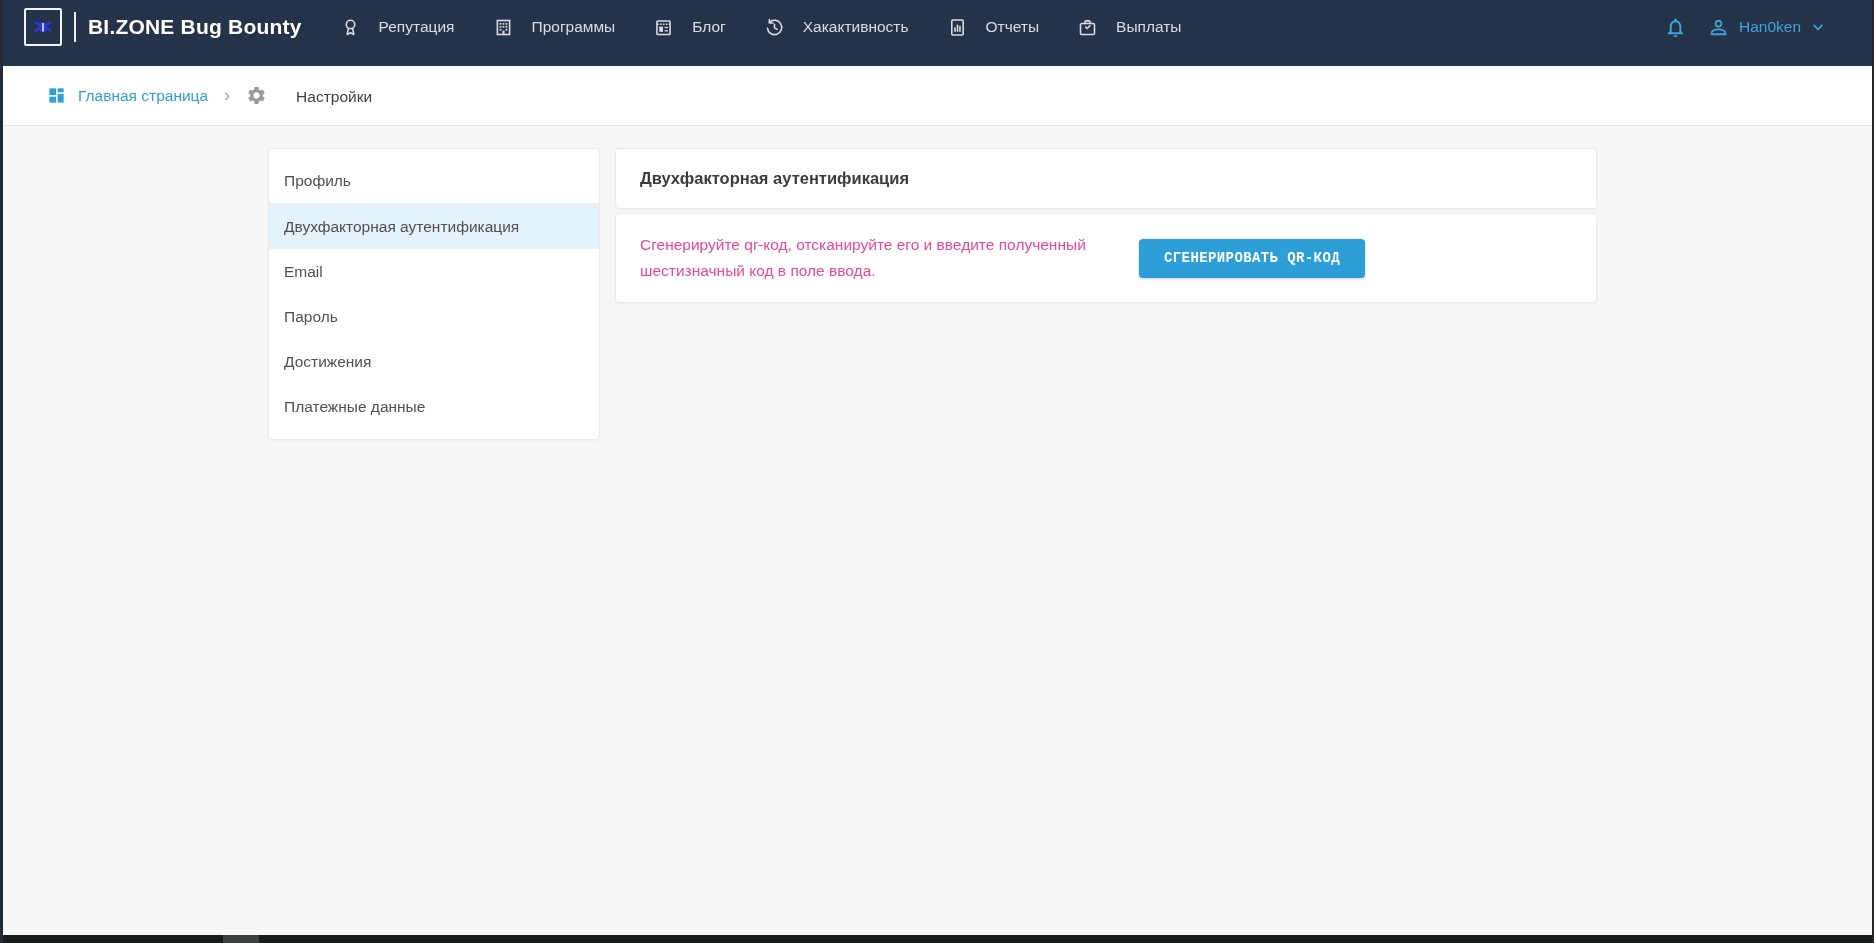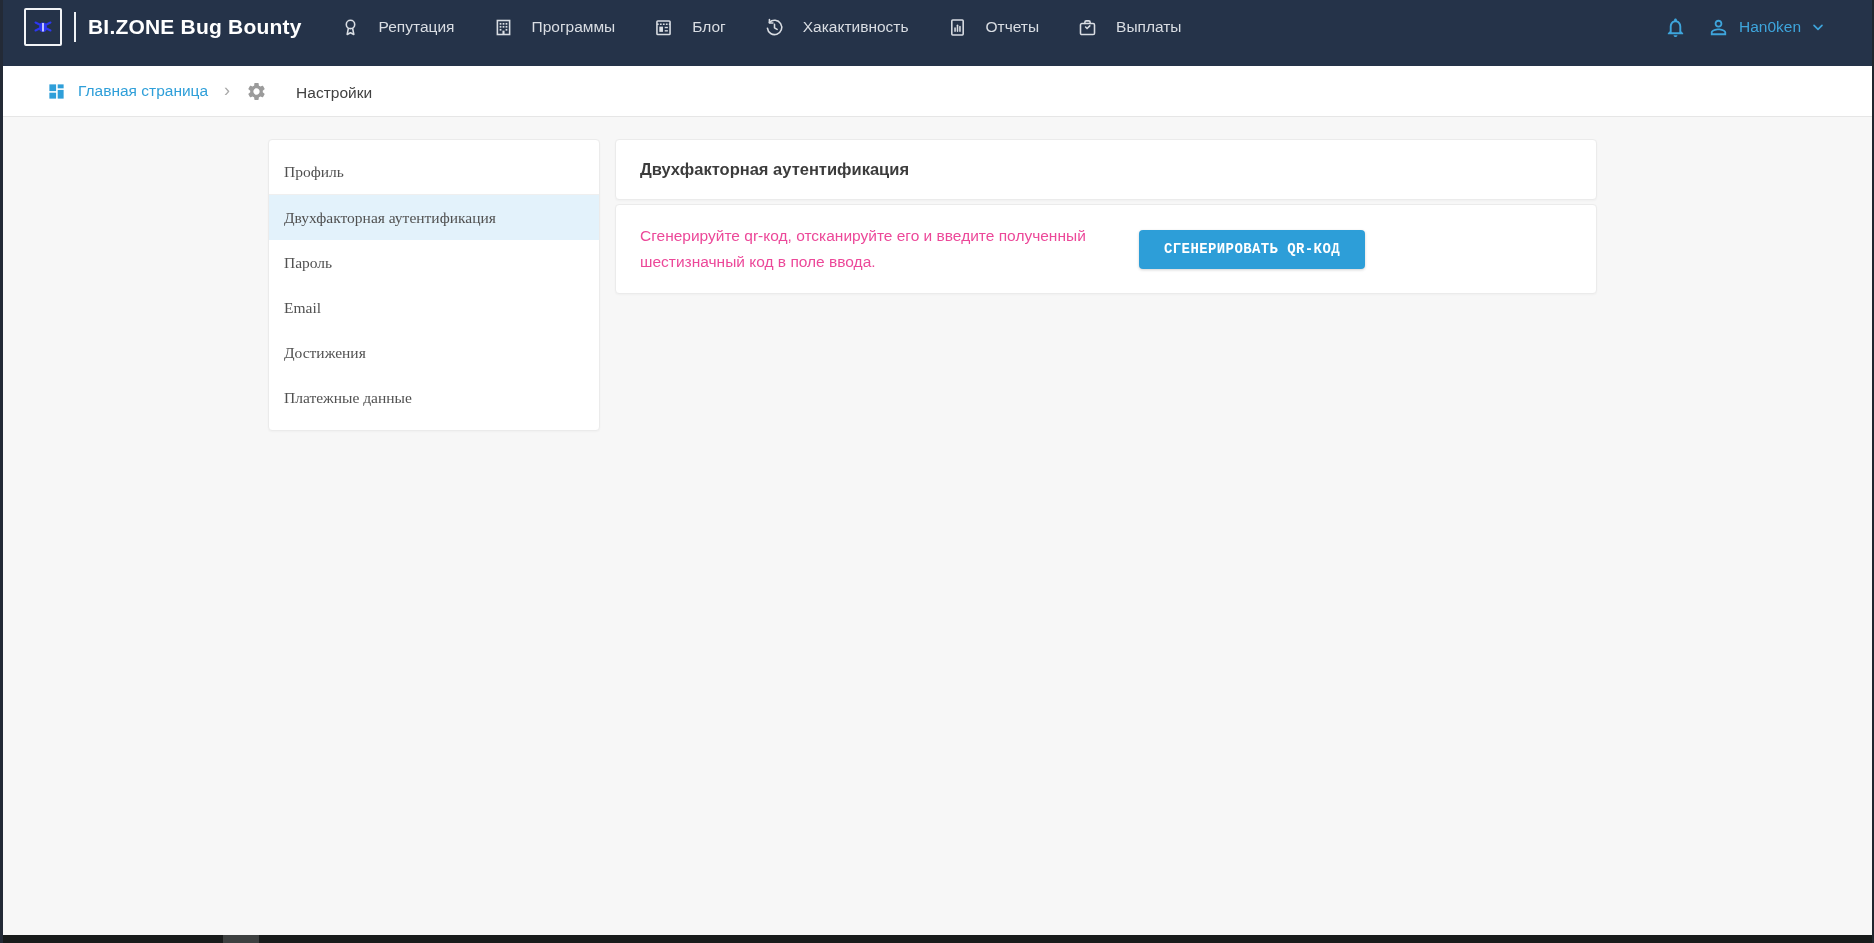--- a/index.html
+++ b/index.html
@@ -48,40 +48,40 @@
   .nav-right{display:flex;align-items:flex-start;gap:20px;flex:0 0 auto;}
   .bell-btn{cursor:pointer;display:flex;align-items:center;}
   .bell-btn svg{width:23px;height:23px;fill:var(--accent);}
   .user-chip{display:flex;align-items:center;gap:9px;cursor:pointer;}
   .user-chip svg.person{width:23px;height:23px;fill:var(--accent);}
   .user-name{color:var(--accent);font-size:15.5px;}
   .user-chip svg.chev{width:16px;height:16px;stroke:var(--accent);fill:none;stroke-width:2.4;stroke-linecap:round;stroke-linejoin:round;}
 
   
   .crumb-bar{
-    height:51px;background:#ffffff;border-bottom:1px solid #e6e6e6;
+    height:60px;background:#ffffff;border-bottom:1px solid #e6e6e6;
     display:flex;align-items:center;padding-left:47px;gap:12px;
   }
   .crumb-home{display:flex;align-items:center;gap:12px;cursor:pointer;}
   .crumb-home svg{width:19px;height:19px;}
   .crumb-link{color:var(--link);font-size:15.5px;}
   .crumb-sep{color:#a9a9a9;font-size:18px;line-height:1;padding:0 4px 2px 4px;}
   .crumb-current{display:flex;align-items:flex-end;gap:29px;}
   .crumb-current svg{width:21px;height:21px;fill:#9b9b9b;}
   .crumb-current-label{color:#414141;font-size:15.5px;}
 
   
   .content{display:flex;align-items:flex-start;gap:15px;padding:22px 0 0 268px;}
 
   .card{background:#fff;border:1px solid #ebebeb;border-radius:4px;box-shadow:0 1px 2px rgba(0,0,0,.03);}
 
   .settings-nav{width:332px;padding:10px 0;}
   .nav-list-item{
     height:45px;display:flex;align-items:center;
-    padding-left:15px;font-size:15.5px;color:#515151;cursor:pointer;white-space:nowrap;font-family:Liberation Serif, serif;
+    padding-left:15px;font-size:15.5px;color:#515151;cursor:pointer;white-space:nowrap;
   }
   .nav-list-item.divided{border-bottom:1px solid #efefef;}
   .nav-list-item.selected{background:var(--selected_bg);}
 
   .settings-panel{width:982px;display:flex;flex-direction:column;gap:4px;}
   .panel-header{height:61px;display:flex;align-items:center;padding:0 24px;}
   .panel-title{font-size:16.5px;font-weight:700;color:#3c3c3c;}
   .panel-body{height:90px;display:flex;align-items:center;padding:0 24px;}
   .panel-desc{width:455px;font-size:15.5px;line-height:26px;color:#ec4899;}
   .qr-button{
@@ -208,22 +208,22 @@
       <path d="M19.14 12.94c.04-.3.06-.61.06-.94 0-.32-.02-.64-.07-.94l2.03-1.58c.18-.14.23-.41.12-.61l-1.92-3.32c-.12-.22-.37-.29-.59-.22l-2.39.96c-.5-.38-1.03-.7-1.62-.94l-.36-2.54c-.04-.24-.24-.41-.48-.41h-3.84c-.24 0-.43.17-.47.41l-.36 2.54c-.59.24-1.13.57-1.62.94l-2.39-.96c-.22-.08-.47 0-.59.22L2.74 8.87c-.12.21-.08.47.12.61l2.03 1.58c-.05.3-.09.63-.09.94s.02.64.07.94l-2.03 1.58c-.18.14-.23.41-.12.61l1.92 3.32c.12.22.37.29.59.22l2.39-.96c.5.38 1.03.7 1.62.94l.36 2.54c.05.24.24.41.48.41h3.84c.24 0 .44-.17.47-.41l.36-2.54c.59-.24 1.13-.56 1.62-.94l2.39.96c.22.08.47 0 .59-.22l1.92-3.32c.12-.22.07-.47-.12-.61l-2.01-1.58zM12 15.6c-1.98 0-3.6-1.62-3.6-3.6s1.62-3.6 3.6-3.6 3.6 1.62 3.6 3.6-1.62 3.6-3.6 3.6z"></path>
     </svg>
     <span class="crumb-current-label">Настройки</span>
   </div>
 </div>
 
 <main class="content">
   <aside class="card settings-nav">
     <div class="nav-list-item divided">Профиль</div>
     <div class="nav-list-item selected">Двухфакторная аутентификация</div>
+    <div class="nav-list-item">Email</div>
     <div class="nav-list-item">Пароль</div>
-    <div class="nav-list-item">Email</div>
     <div class="nav-list-item">Достижения</div>
     <div class="nav-list-item">Платежные данные</div>
   </aside>
 
   <section class="settings-panel">
     <div class="card panel-header">
       <span class="panel-title">Двухфакторная аутентификация</span>
     </div>
     <div class="card panel-body">
       <p class="panel-desc">Сгенерируйте qr-код, отсканируйте его и введите полученный шестизначный код в поле ввода.</p>

